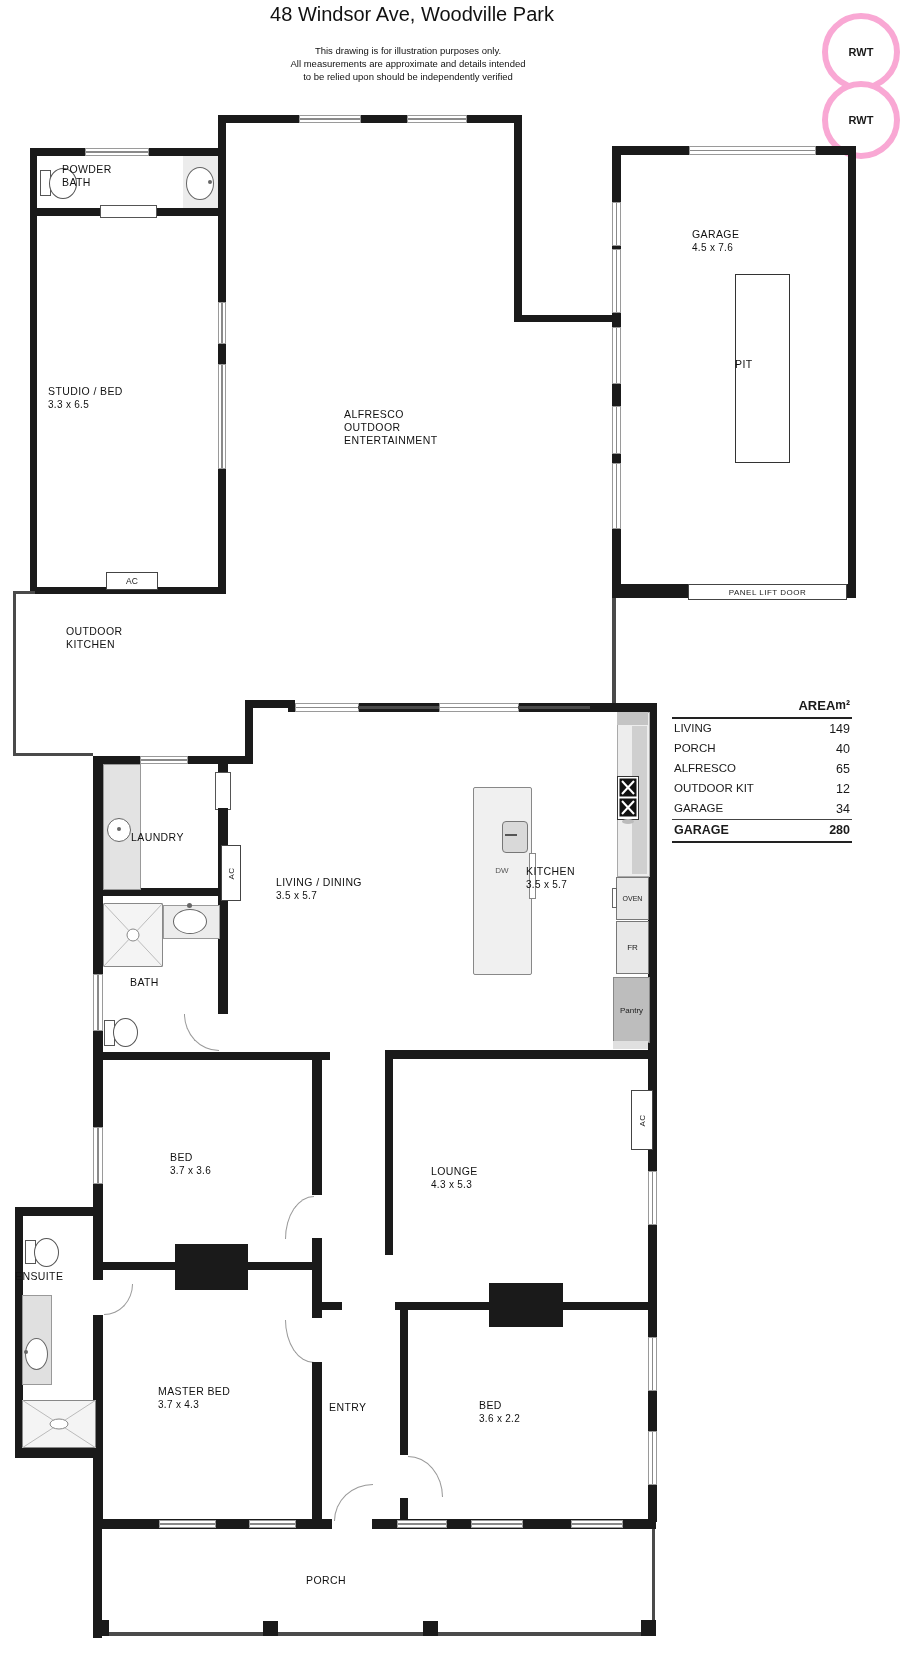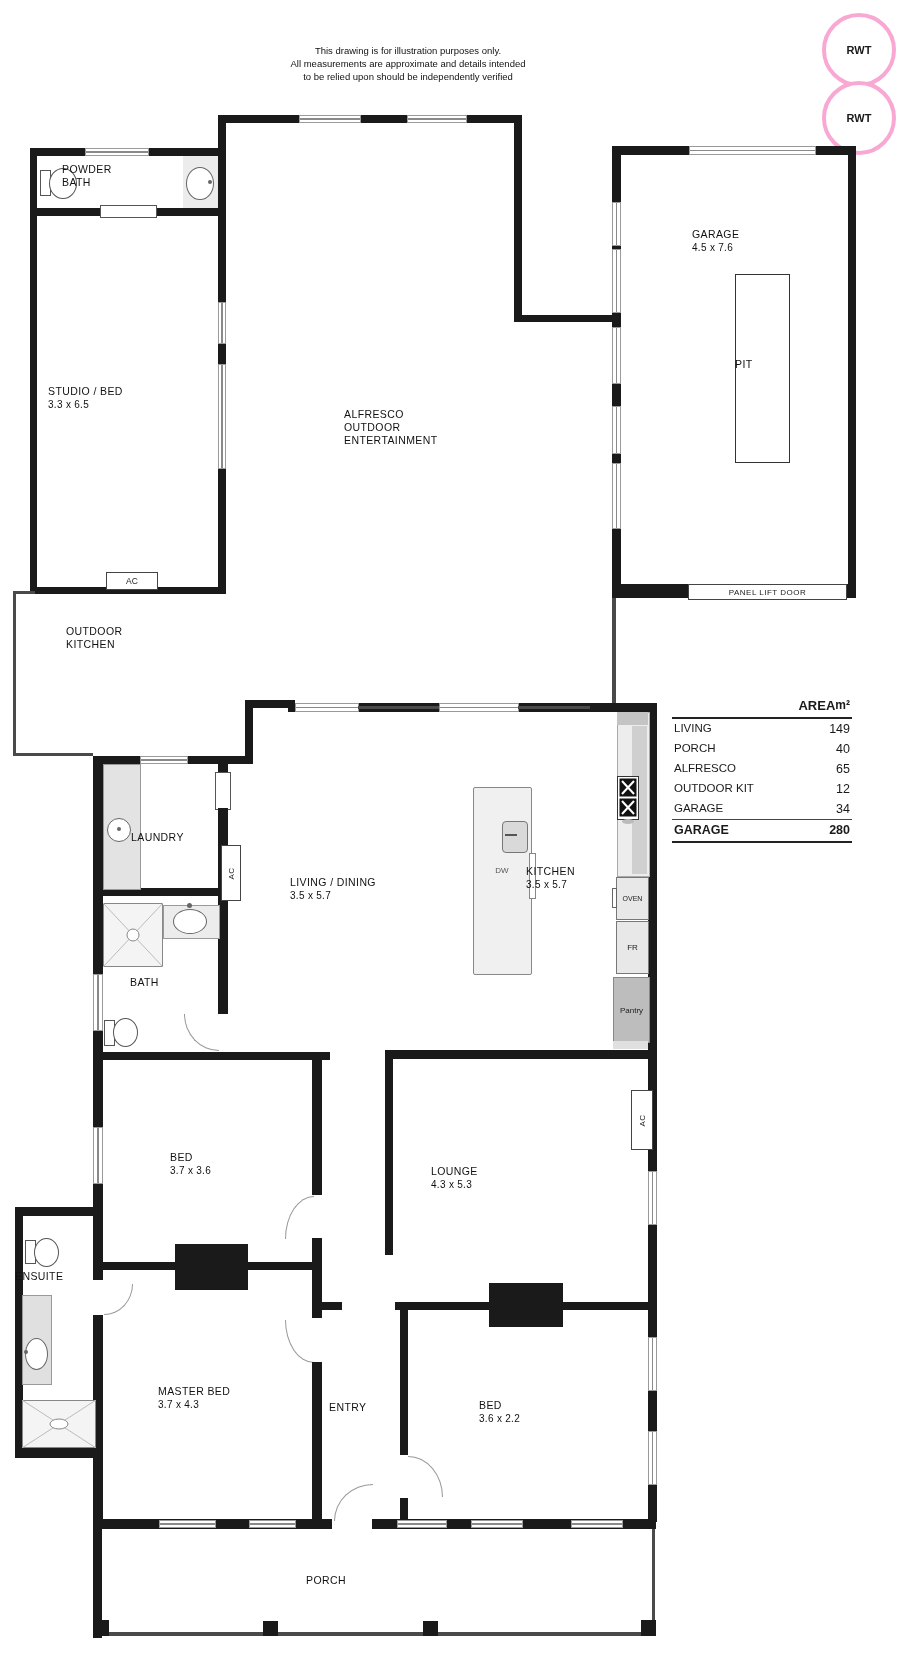--- a/index.html
+++ b/index.html
@@ -18,40 +18,41 @@
   .box{position:absolute;background:#fff;border:1px solid #444;display:flex;align-items:center;justify-content:center}
   .graybox{position:absolute;background:#e8e8e8;border:1px solid #777;display:flex;align-items:center;justify-content:center}
   .arc{position:absolute;border:0 solid #999}
   .arc.tl{border-top-width:1px;border-left-width:1px;border-top-left-radius:100%}
   .arc.bl{border-bottom-width:1px;border-left-width:1px;border-bottom-left-radius:100%}
   .arc.br{border-bottom-width:1px;border-right-width:1px;border-bottom-right-radius:100%}
   .arc.tr{border-top-width:1px;border-right-width:1px;border-top-right-radius:100%}
   .toilet-tank{position:absolute;width:9px;height:24px;background:#fff;border:1px solid #555}
   .toilet-bowl{position:absolute;width:23px;height:27px;background:#fff;border:1px solid #555;border-radius:50%}
   .oval{position:absolute;background:#fff;border:1px solid #666;border-radius:50%}
-  .rwt{position:absolute;width:66px;height:66px;border:4px solid #f9a8d4;border-radius:50%;background:#fff;
+  .rwt{position:absolute;width:66px;height:66px;border:6px solid #f9a8d4;border-radius:50%;background:#fff;
        display:flex;align-items:center;justify-content:center;font-weight:bold;font-size:11px}
   .title{position:absolute;left:0;top:3px;width:824px;text-align:center;font-size:20px;color:#111}
   .disc{position:absolute;left:0;width:816px;text-align:center;font-size:9.5px;color:#111}
   .rot{display:inline-block;transform:rotate(-90deg);transform-origin:center;font-size:8px;letter-spacing:.5px}
   
   .atable{position:absolute;left:672px;top:696px;width:180px;font-size:11px}
   .atable .hdr{display:flex;justify-content:flex-end;font-weight:bold;font-size:13px;
                border-bottom:2px solid #222;padding:2px 2px 4px 2px}
   .atable .hdr .unit{font-size:12px}
   .atable .row{display:flex;justify-content:space-between;padding:3px 2px;font-size:11.5px}
   .atable .row .v{font-size:12.5px}
   .atable .total{display:flex;justify-content:space-between;font-weight:bold;font-size:12.5px;
                  border-top:1px solid #444;border-bottom:2px solid #222;padding:3px 2px 4px 2px}
 </style>
 </head>
 <body>
 
 <div class="plan">
 
+  <div class="title">48 Windsor Ave, Woodville Park</div>
   <div class="disc" style="top:45px">This drawing is for illustration purposes only.</div>
   <div class="disc" style="top:71px">to be relied upon should be independently verified</div>
   <div class="disc" style="top:58px">All measurements are approximate and details intended</div>
 
   <div class="rwt" style="left:822px;top:13px">
       <span>RWT</span>
     </div>
   <div class="rwt" style="left:822px;top:81px">
       <span>RWT</span>
     </div>
@@ -257,21 +258,21 @@
   </div>
   <div class="lbl" style="left:692px;top:228px;width:126px">
     <div>GARAGE</div>
     <div class="dim">4.5 x 7.6</div>
   </div>
   <div class="lbl" style="left:66px;top:625px;width:120px">
     <div>OUTDOOR</div>
     <div>KITCHEN</div>
   </div>
   <div class="lbl" style="left:131px;top:831px;width:88px">LAUNDRY</div>
-  <div class="lbl" style="left:290px;top:876px;width:130px">
+  <div class="lbl" style="left:276px;top:876px;width:130px">
     <div>LIVING / DINING</div>
     <div class="dim">3.5 x 5.7</div>
   </div>
   <div class="lbl" style="left:526px;top:865px;width:100px">
     <div>KITCHEN</div>
     <div class="dim">3.5 x 5.7</div>
   </div>
   <div class="lbl" style="left:130px;top:976px;width:60px">BATH</div>
   <div class="lbl" style="left:170px;top:1151px;width:90px">
     <div>BED</div>

